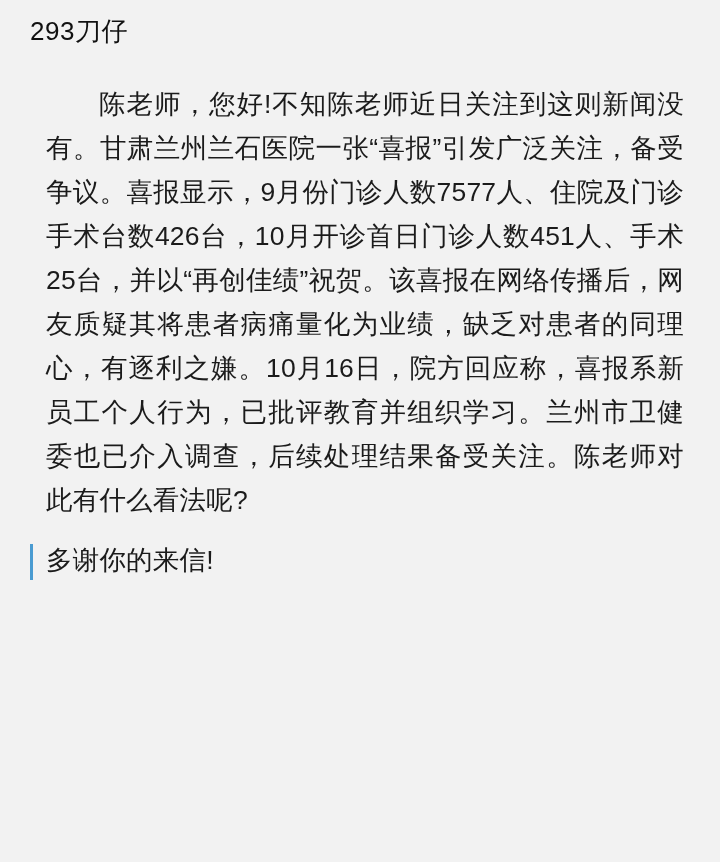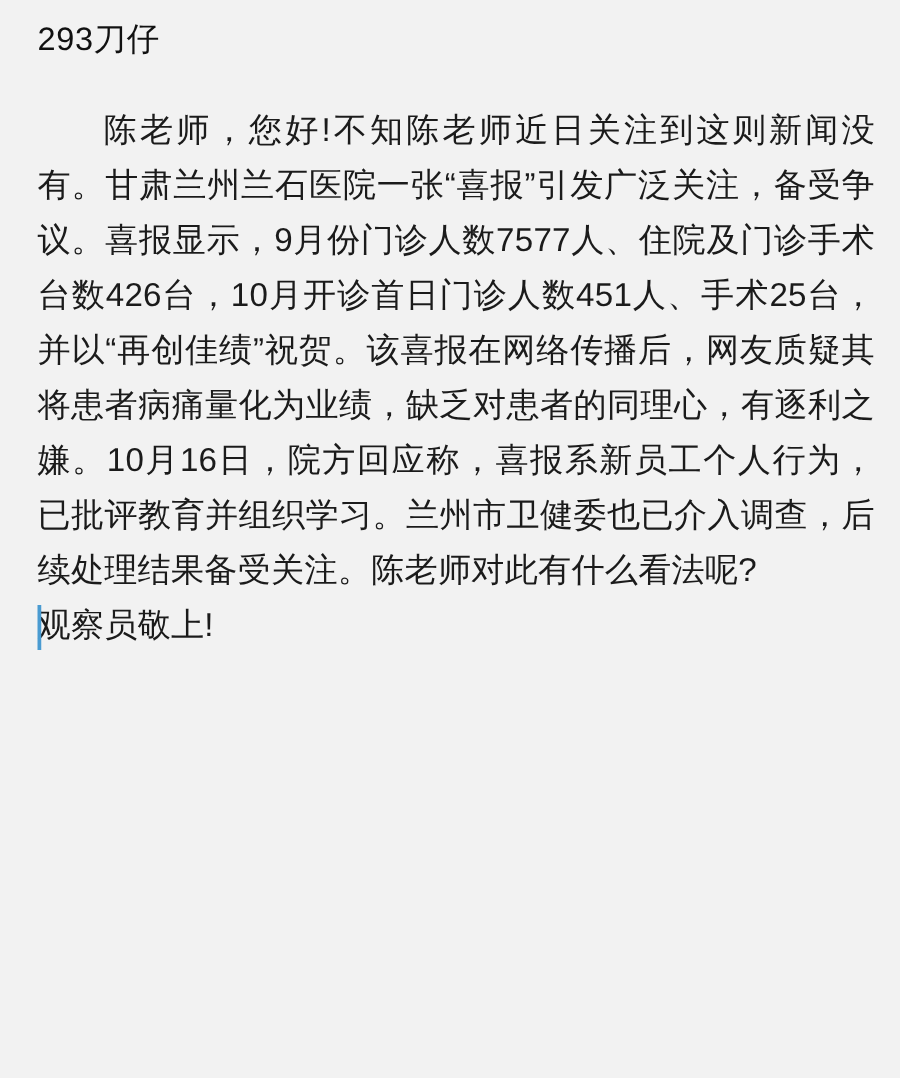--- a/index.html
+++ b/index.html
@@ -33,21 +33,21 @@
   .letter-block {
     position: relative;
   }
   .body-text {
     font-size: 26.5px;
     line-height: 44px;
     color: #1b1b1b;
     letter-spacing: 0.2px;
     text-align: justify;
     text-justify: inter-ideograph;
-    margin: 0;
+    margin: 16px;
     word-break: break-all;
   }
   .body-text.indent {
     text-indent: 2em;
   }
   .caret {
     position: absolute;
     left: 0px;
     bottom: 2px;
     width: 3px;
@@ -63,20 +63,20 @@
 </style>
 </head>
 <body>
 
 <div class="page">
 
   <h1 class="title">293刀仔</h1>
 
   <div class="letter-block">
     <p class="body-text indent">陈老师，您好!不知陈老师近日关注到这则新闻没有。甘肃兰州兰石医院一张“喜报”引发广泛关注，备受争议。喜报显示，9月份门诊人数7577人、住院及门诊手术台数426台，10月开诊首日门诊人数451人、手术25台，并以“再创佳绩”祝贺。该喜报在网络传播后，网友质疑其将患者病痛量化为业绩，缺乏对患者的同理心，有逐利之嫌。10月16日，院方回应称，喜报系新员工个人行为，已批评教育并组织学习。兰州市卫健委也已介入调查，后续处理结果备受关注。陈老师对此有什么看法呢?</p>
-    <p class="body-text">观察员敬上!</p>
+    <p class="body-text">多谢你的来信!</p>
     <span class="caret"></span>
   </div>
 
   <div class="gap"></div>
 
 
 </div>
 
 </body></html>

